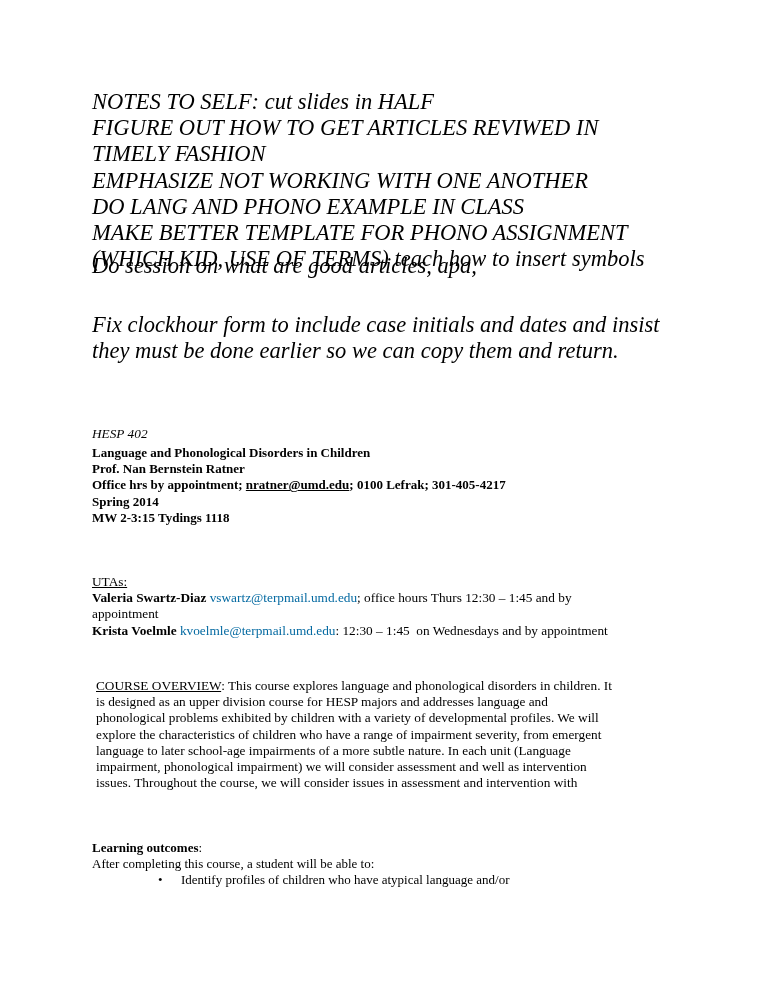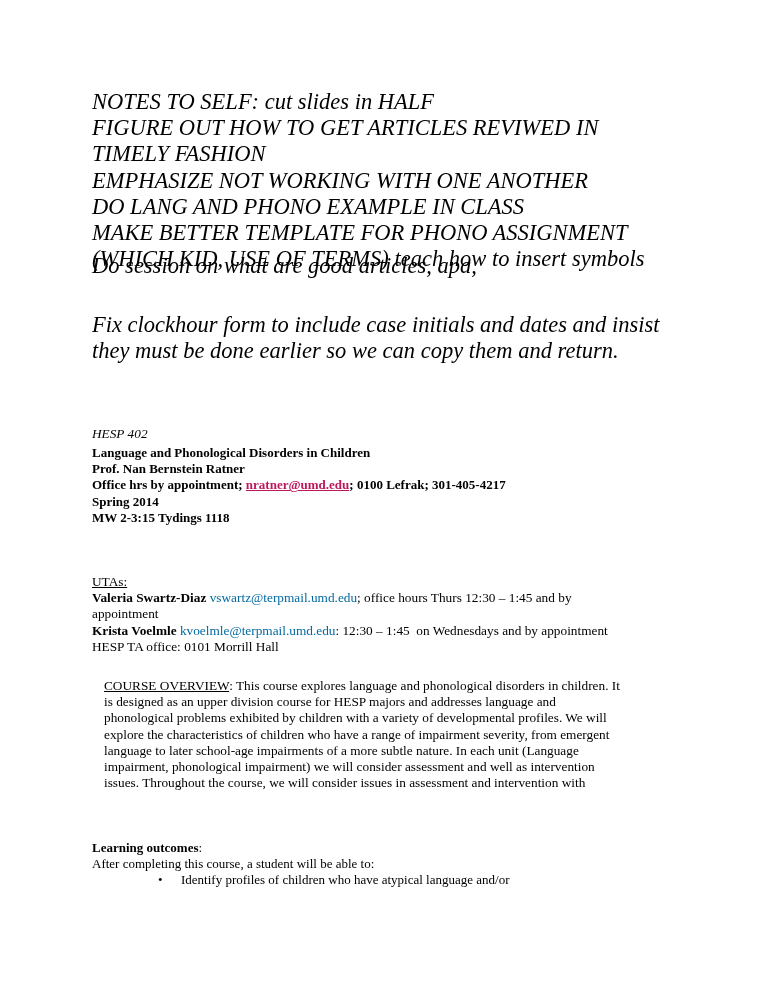--- a/index.html
+++ b/index.html
@@ -15,26 +15,26 @@
   }
   .notes div { height: 26.2px; }
   .note2 { position: absolute; top: 253px; left: 0; font-style: italic; font-size: 22.5px; line-height: 26.2px; white-space: nowrap; }
   .note3 { position: absolute; top: 312px; left: 0; font-style: italic; font-size: 22.5px; line-height: 26.2px; white-space: nowrap; }
   .course-code { position: absolute; top: 426px; left: 0; font-style: italic; font-size: 13.3px; line-height: 16px; }
   .header-block {
     position: absolute; top: 445px; left: 0; width: 584px;
     text-align: left; font-weight: bold; font-size: 13px; line-height: 16.2px;
   }
   .header-block div { white-space: nowrap; }
-  a.link { color: #be185d; text-decoration: underline; }
+  a.link { color: #000000; text-decoration: underline; }
   span.mail { color: #0369a1; }
   .utas { position: absolute; top: 574px; left: 0; width: 600px; font-size: 13.3px; line-height: 16.2px; }
   .u { text-decoration: underline; }
   .b { font-weight: bold; }
-  .overview { position: absolute; top: 678px; left: 12px; width: 590px; font-size: 13.3px; line-height: 16.2px; }
+  .overview { position: absolute; top: 678px; left: 4px; width: 590px; font-size: 13.3px; line-height: 16.2px; }
   .outcomes { position: absolute; top: 840px; left: 0; width: 600px; font-size: 13px; line-height: 16.2px; }
   .bullet-row { position: relative; height: 16.2px; }
   .bullet-dot { position: absolute; left: 66px; top: 0; }
   .bullet-text { position: absolute; left: 89px; top: 0; white-space: nowrap; }
 </style>
 </head>
 <body>
 
 <div class="page">
 
@@ -63,21 +63,20 @@
     <div><span>Office hrs by appointment; </span><a class="link">nratner@umd.edu</a><span>; 0100 Lefrak; 301-405-4217</span></div>
     <div>Spring 2014</div>
     <div>MW 2-3:15 Tydings 1118</div>
   </div>
 
   <div class="utas">
     <div class="u">UTAs:</div>
     <div><span class="b">Valeria Swartz-Diaz</span> <span class="mail">vswartz@terpmail.umd.edu</span><span>; office hours Thurs 12:30 – 1:45 and by</span></div>
     <div>appointment</div>
     <div><span class="b">Krista Voelmle</span> <span class="mail">kvoelmle@terpmail.umd.edu</span><span style="white-space:pre">: 12:30 – 1:45  on Wednesdays and by appointment</span></div>
-    <div>HESP TA office: 0101 Morrill Hall</div>
   </div>
 
   <div class="overview">
     <div><span class="u">COURSE OVERVIEW</span><span>: This course explores language and phonological disorders in children. It</span></div>
     <div>is designed as an upper division course for HESP majors and addresses language and</div>
     <div>phonological problems exhibited by children with a variety of developmental profiles. We will</div>
     <div>explore the characteristics of children who have a range of impairment severity, from emergent</div>
     <div>language to later school-age impairments of a more subtle nature. In each unit (Language</div>
     <div>impairment, phonological impairment) we will consider assessment and well as intervention</div>
     <div>issues. Throughout the course, we will consider issues in assessment and intervention with</div>

